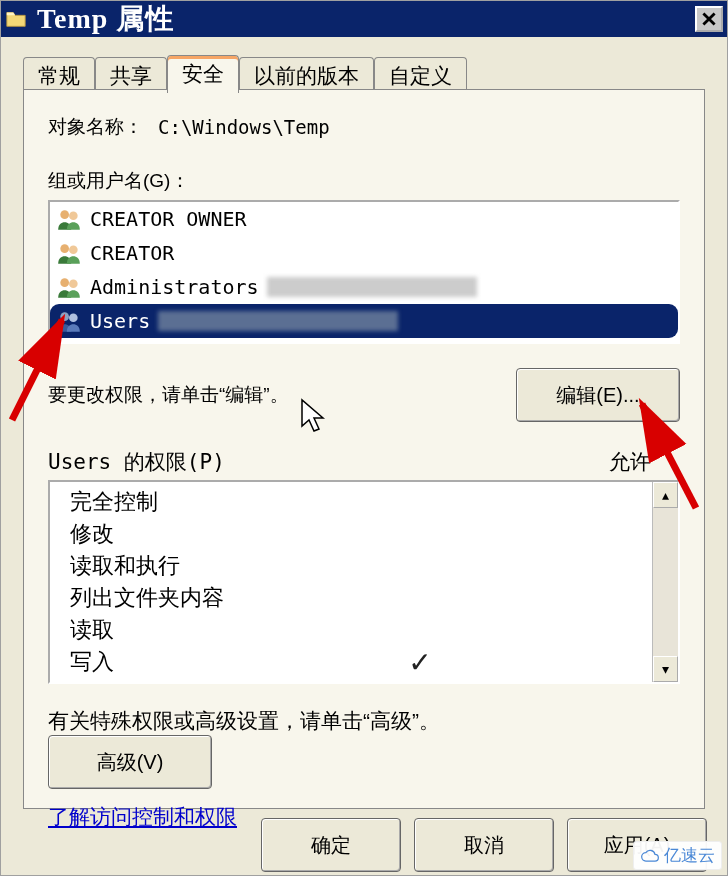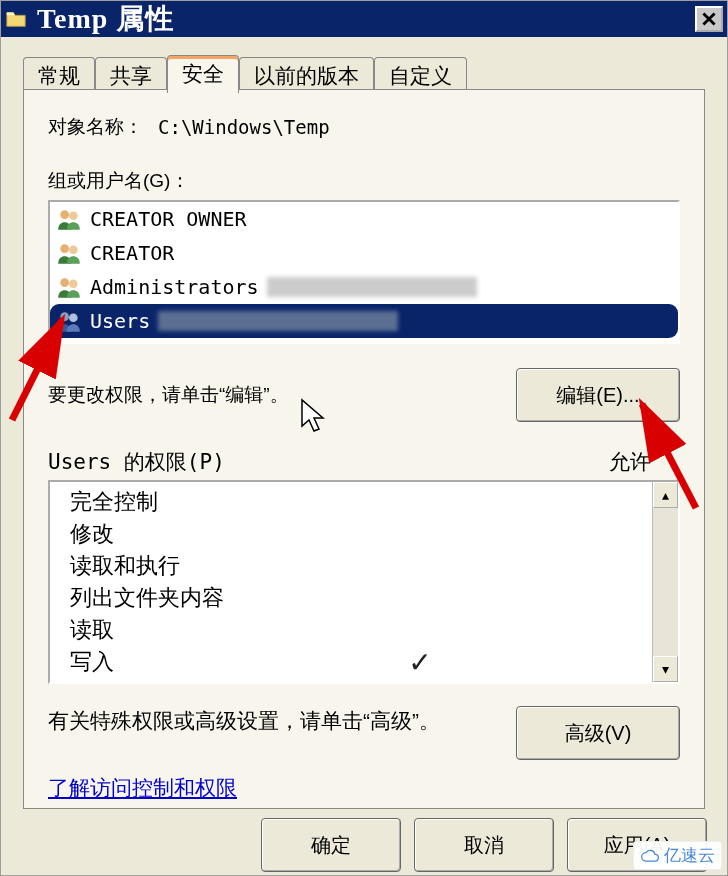--- a/index.html
+++ b/index.html
@@ -154,20 +154,21 @@
   }
   .sbtn {
     height: 26px; background: #ece9d8;
     border: 1px outset #fff;
     display:flex; align-items:center; justify-content:center;
     font-size:14px; color:#000;
   }
   .adv-row {
     display: flex; justify-content: space-between; align-items: flex-start;
     margin-top: 22px;
+    flex-direction: column;
   }
   .adv-text { width: 400px; font-size:21px; line-height:1.4;}
   .link {
     color: #0000cc; text-decoration: underline;
     margin-top: 14px; display: block; font-size:21px;
   }
   
   .bottom-bar {
     position: absolute;
     left: 0; right: 0; bottom: 0; height: 60px;

